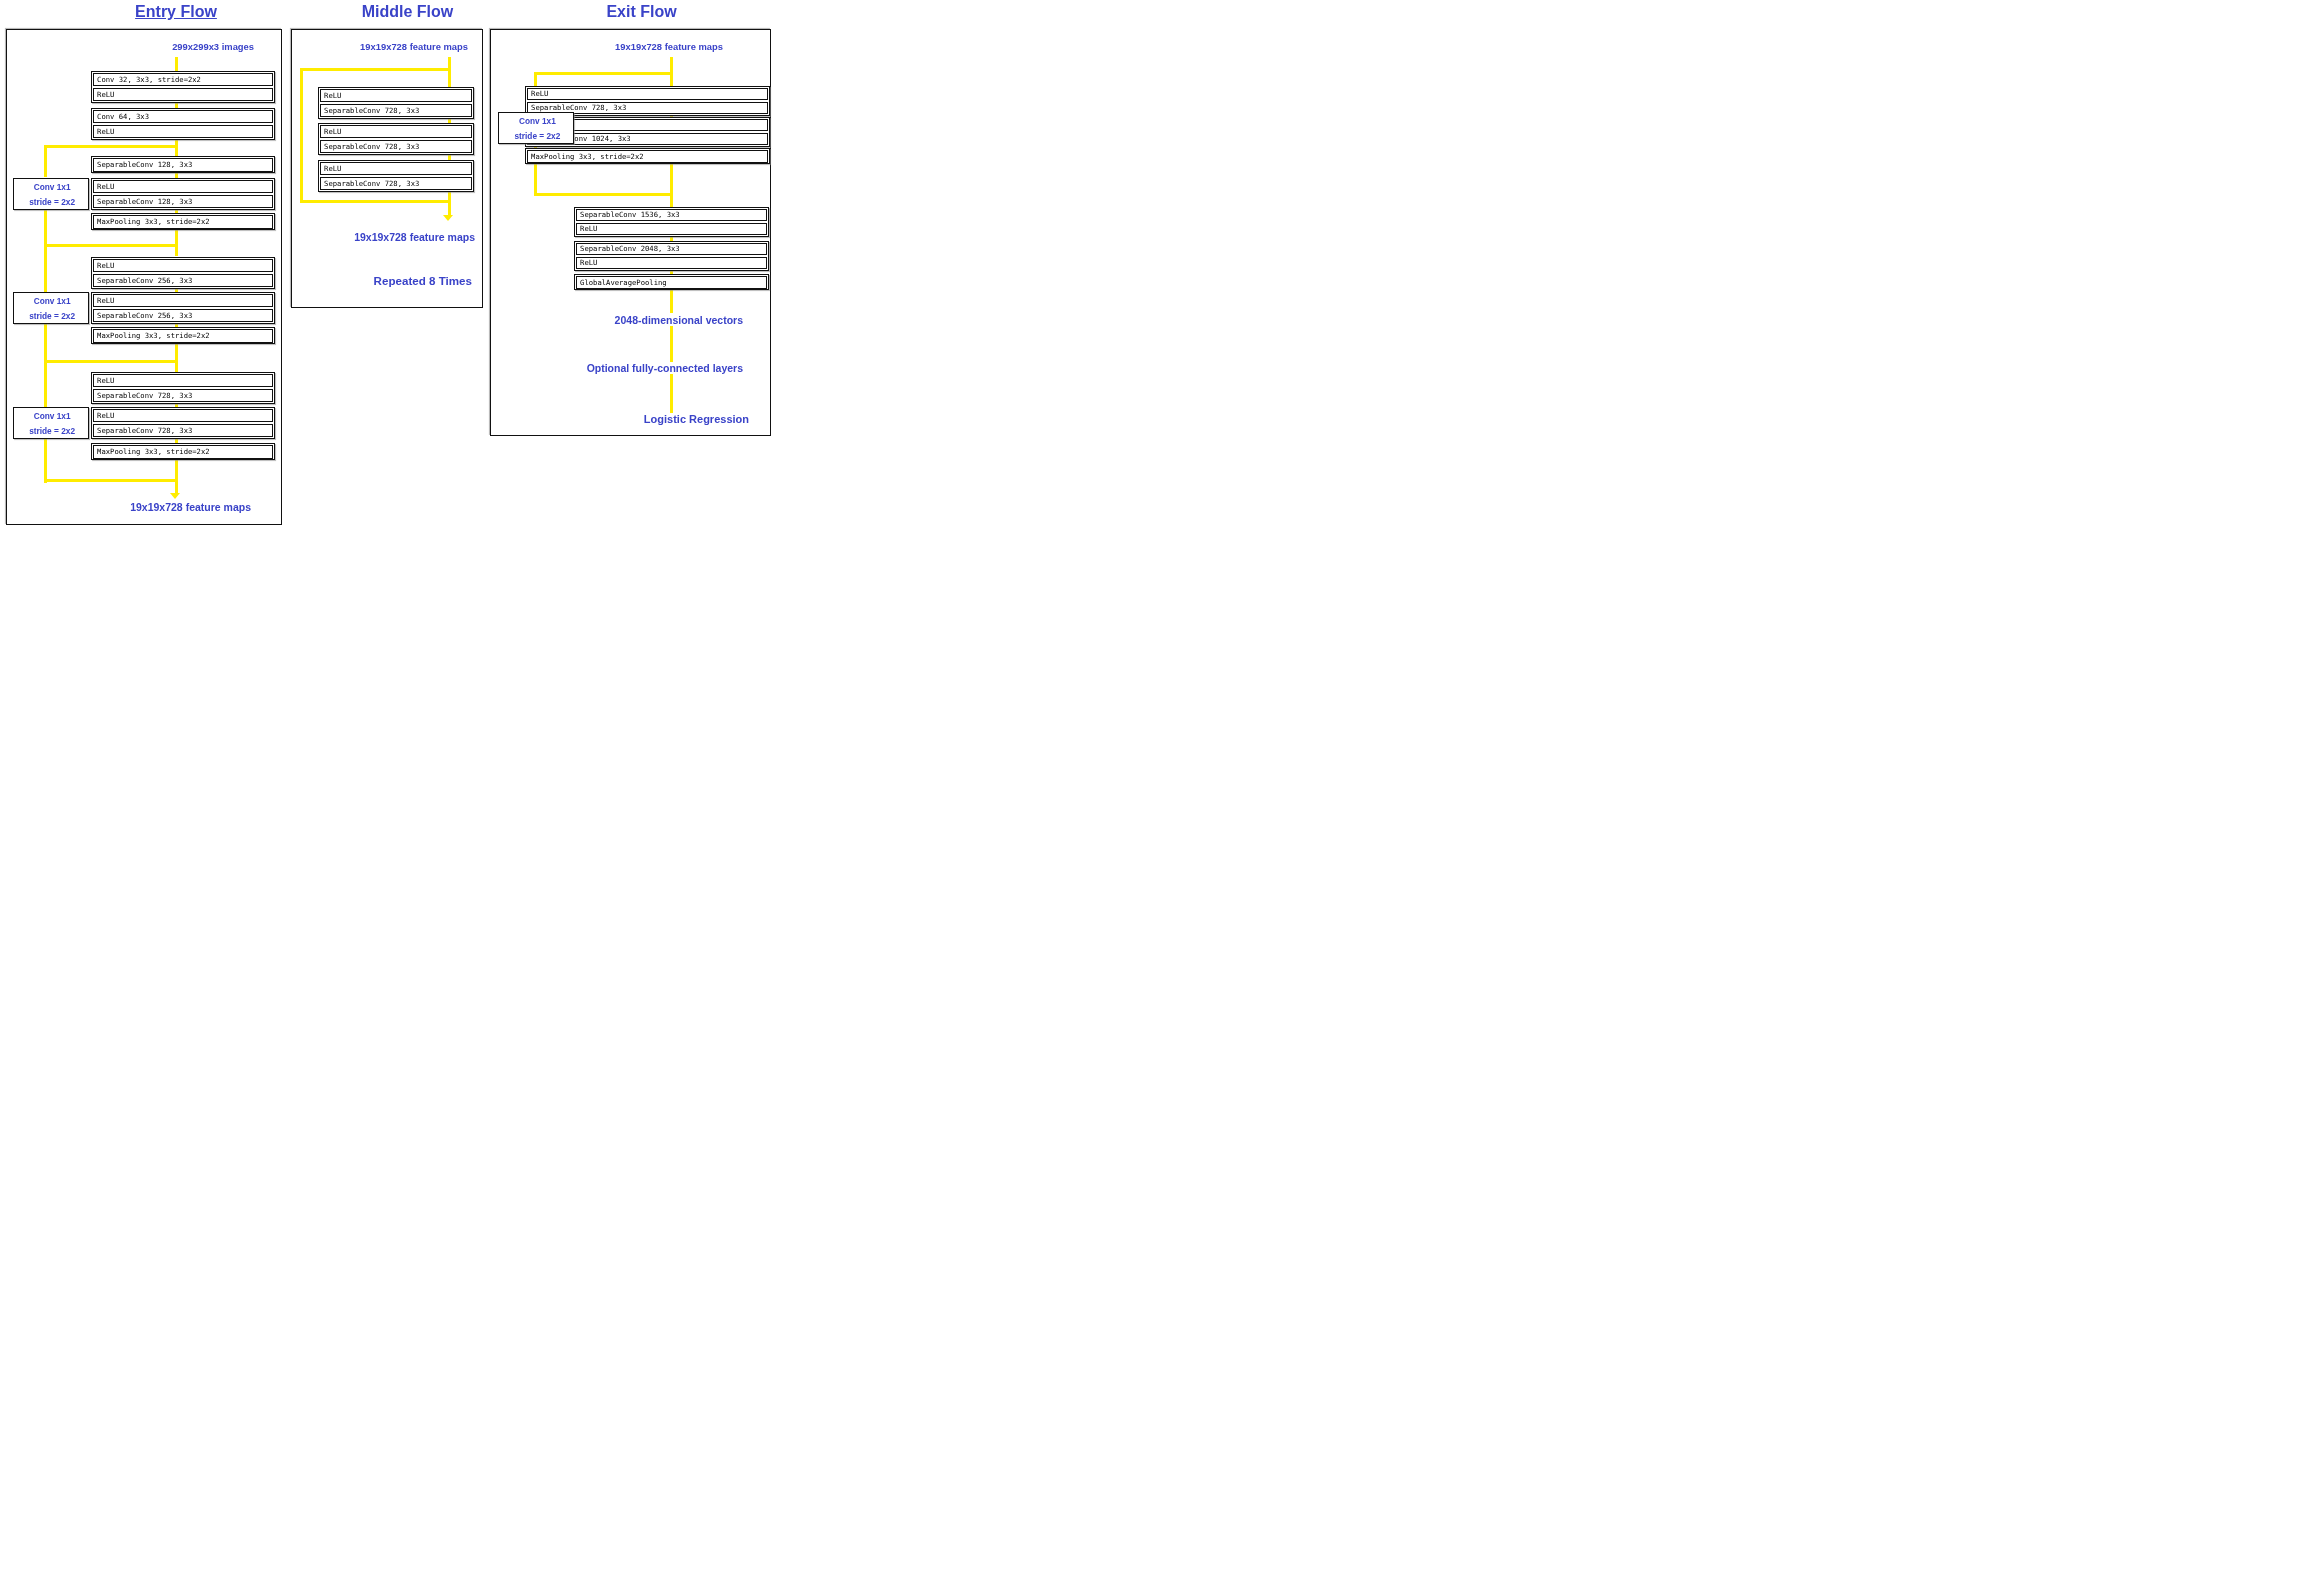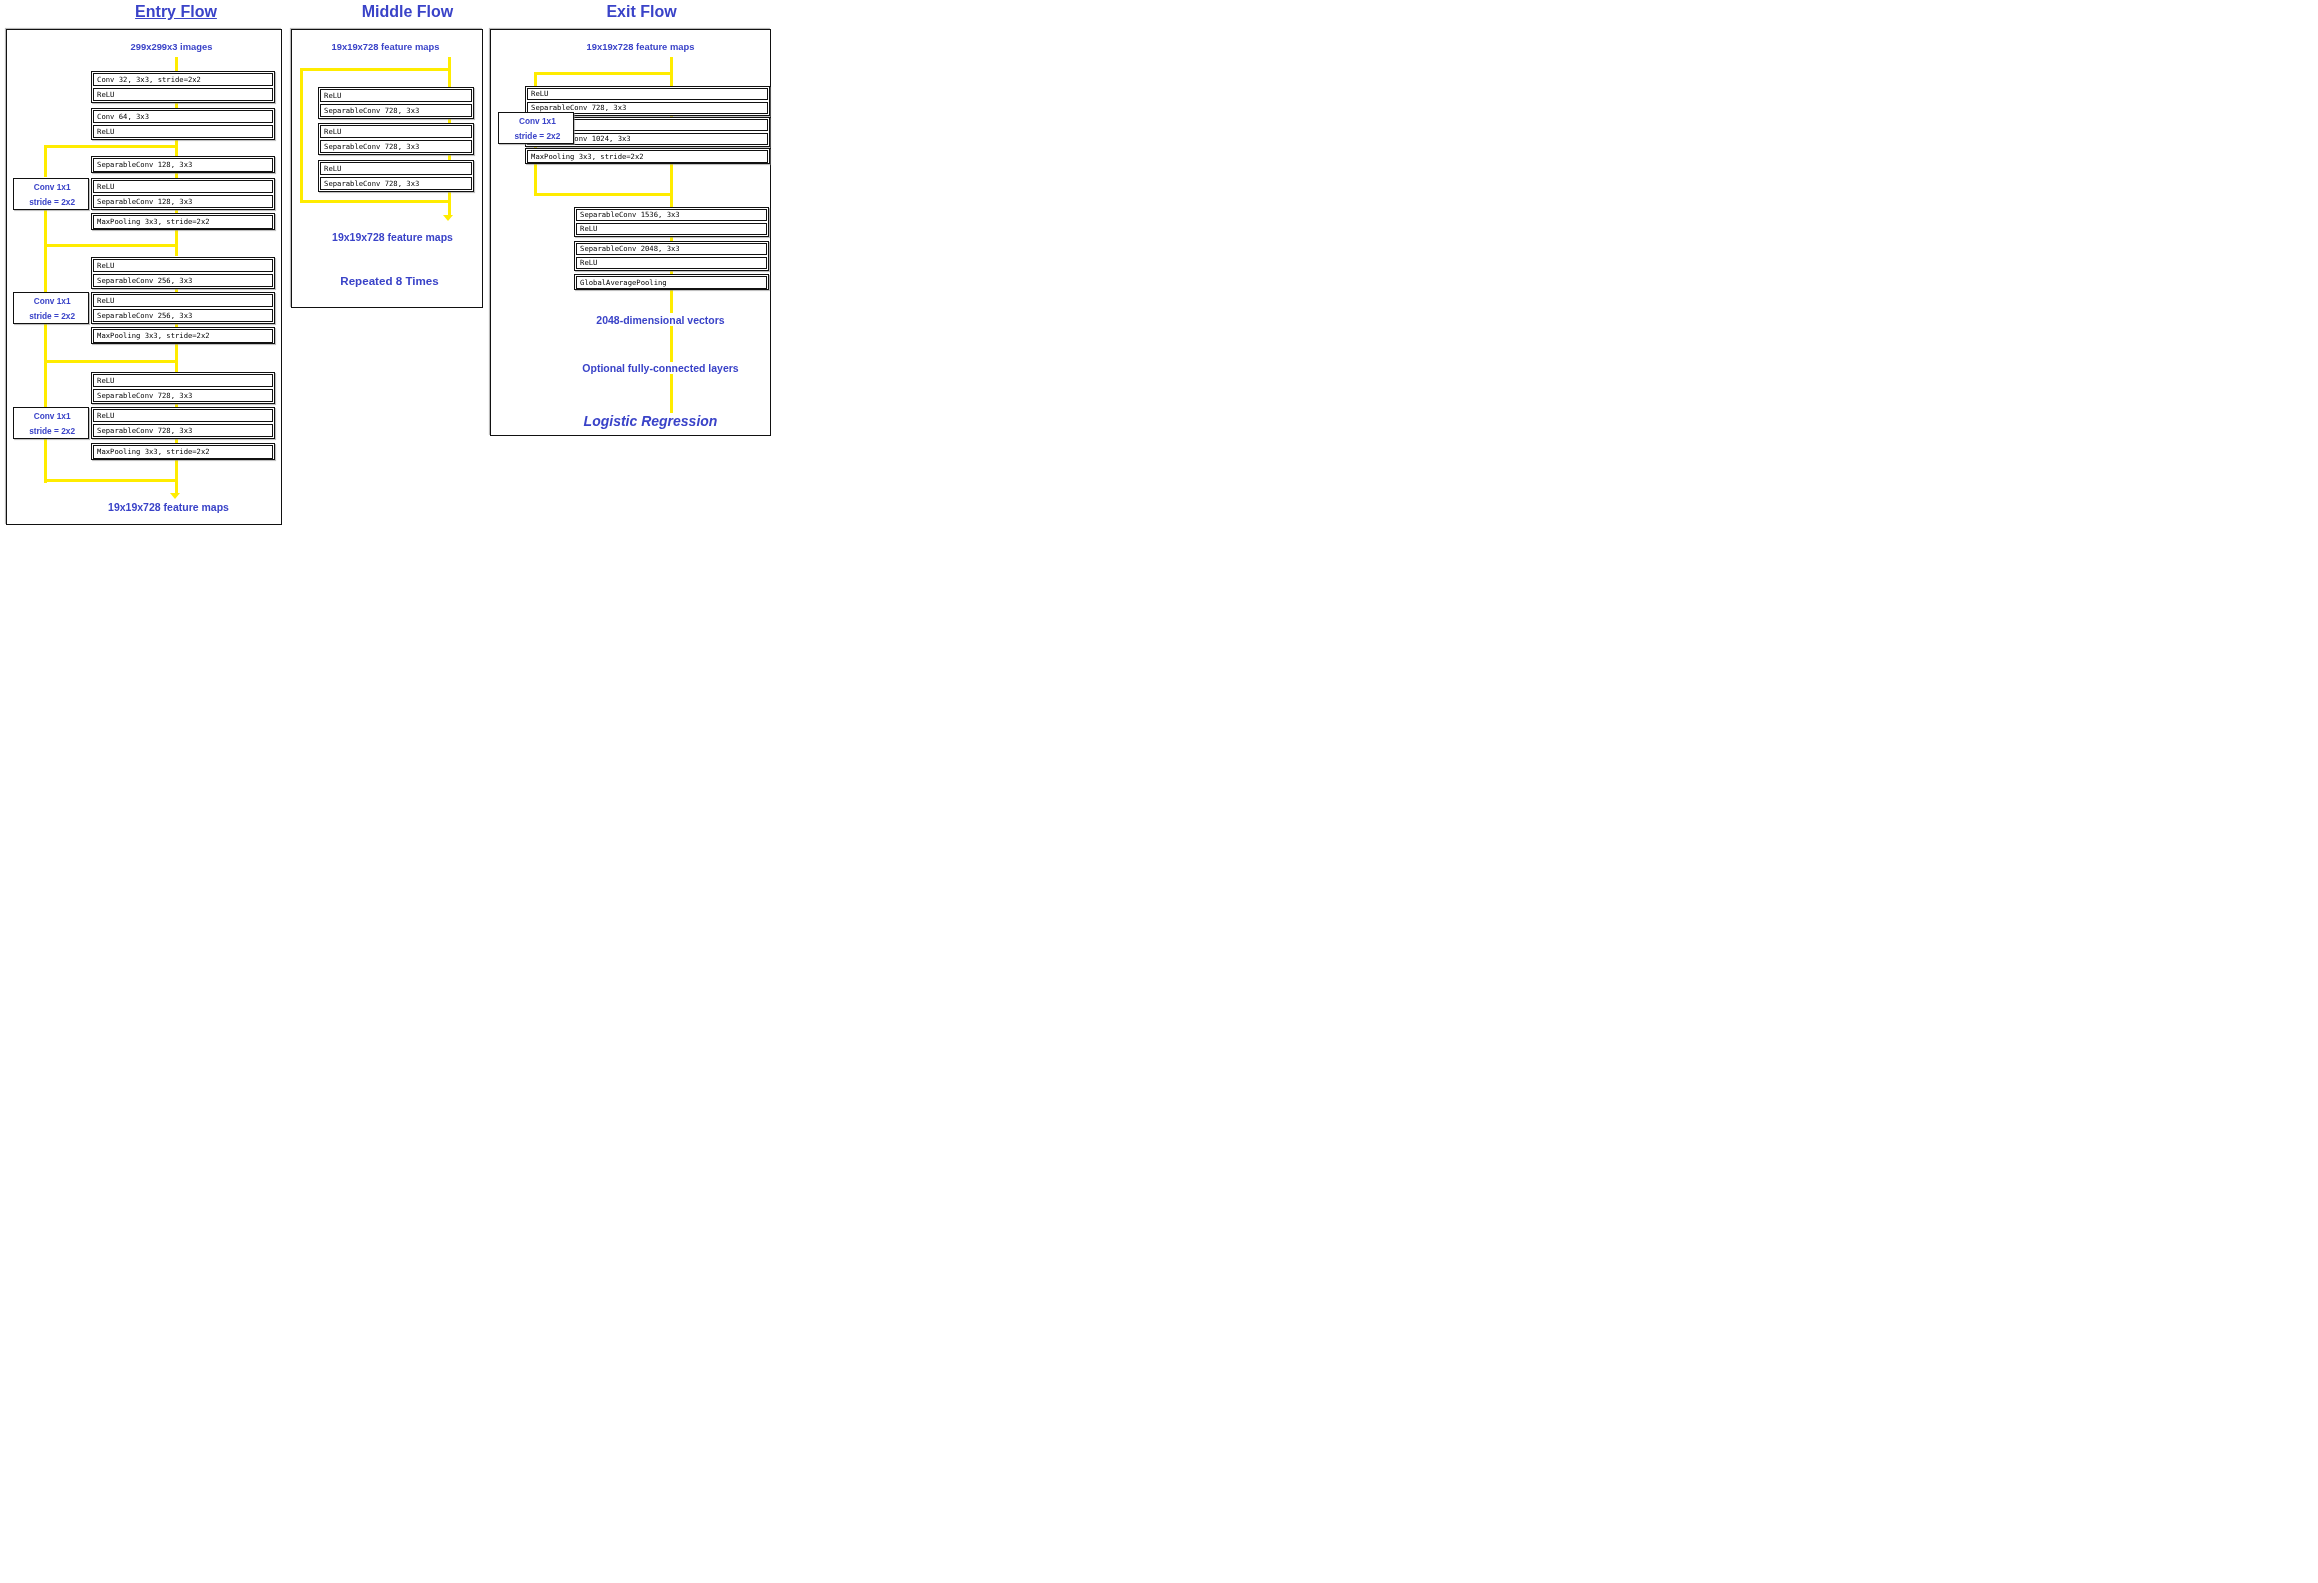--- a/index.html
+++ b/index.html
@@ -1,21 +1,21 @@
 <!DOCTYPE html>
 <html style="font-size:8.8px"><head>
 <meta charset="utf-8">
 <style>
   html,body{margin:0;padding:0;background:#ffffff;}
   #canvas{position:relative;width:773px;height:528px;background:#ffffff;overflow:hidden;
           font-family:"Liberation Sans","DejaVu Sans",sans-serif;}
   .col-title{position:absolute;text-align:center;font-weight:bold;font-size:16px;color:#3a43c8;
              letter-spacing:0px;white-space:nowrap;}
   .panel{position:absolute;border:1.7px solid #111;background:#fff;box-shadow:-1.1px -1.1px 0 #b9b9b9;}
-  .blabel{position:absolute;text-align:center;font-weight:bold;color:#3a43c8;white-space:nowrap;}
+  .blabel{position:absolute;text-align:right;font-weight:bold;color:#3a43c8;white-space:nowrap;}
   .vline,.hline{position:absolute;background:#ffec00;}
   .vline{width:3.3px;}
   .hline{height:3.3px;}
   .group{position:absolute;border:1.1px solid #111;background:#fff;display:flex;flex-direction:column;
          box-shadow:1.1px 1.1px 0 rgba(140,140,140,.55);}
   .cell{flex:1;border:0.8px solid #111;margin:0.8px;display:flex;align-items:center;
         font-family:"DejaVu Sans Mono","Liberation Mono",monospace;font-size:7.2px;color:#000;
         padding-left:3.3px;white-space:nowrap;overflow:hidden;background:#fff;}
   .sidebox{position:absolute;border:1.1px solid #111;background:#fff;display:flex;flex-direction:column;
            justify-content:space-around;box-shadow:1.1px 1.1px 0 rgba(140,140,140,.55);}
@@ -76,21 +76,21 @@
     <div class="col-title" style="left: 325px; top: 3.3px; width: 165px;">Middle Flow</div>
     <div class="col-title" style="left: 559px; top: 3.3px; width: 165px;">Exit Flow</div>
     <div class="blabel" style="left: 89px; top: 41px; width: 165px; font-size: 9.4px;">299x299x3 images</div>
     <div class="blabel" style="left: 86px; top: 501px; width: 165px; font-size: 10.5px;">19x19x728 feature maps</div>
     <div class="blabel" style="left: 303px; top: 41px; width: 165px; font-size: 9.4px;">19x19x728 feature maps</div>
     <div class="blabel" style="left: 310px; top: 231px; width: 165px; font-size: 10.5px;">19x19x728 feature maps</div>
     <div class="blabel" style="left: 307px; top: 274px; width: 165px; font-size: 11.6px;">Repeated 8 Times</div>
     <div class="blabel" style="left: 558px; top: 41px; width: 165px; font-size: 9.4px;">19x19x728 feature maps</div>
     <div class="blabel" style="left: 578px; top: 314px; width: 165px; font-size: 10.5px;">2048-dimensional vectors</div>
     <div class="blabel" style="left: 561px; top: 362px; width: 165px; font-size: 10.5px; margin-left: 17px;">Optional fully-connected layers</div>
-    <div class="blabel" style="left: 568px; top: 413px; width: 165px; font-size: 14px; font-style: italic;">Logistic Regression</div>
+    <div class="blabel" style="left: 584px; top: 413px; width: 165px; font-size: 11px;">Logistic Regression</div>
     <div class="group" style="left: 91px; top: 71px; width: 182px; height: 30px;">
       <div class="cell">Conv 32, 3x3, stride=2x2</div>
       <div class="cell">ReLU</div>
     </div>
     <div class="group" style="left: 91px; top: 108px; width: 182px; height: 30px;">
       <div class="cell">Conv 64, 3x3</div>
       <div class="cell">ReLU</div>
     </div>
     <div class="group" style="left: 91px; top: 156px; width: 182px; height: 15.4px;">
       <div class="cell">SeparableConv 128, 3x3</div>

